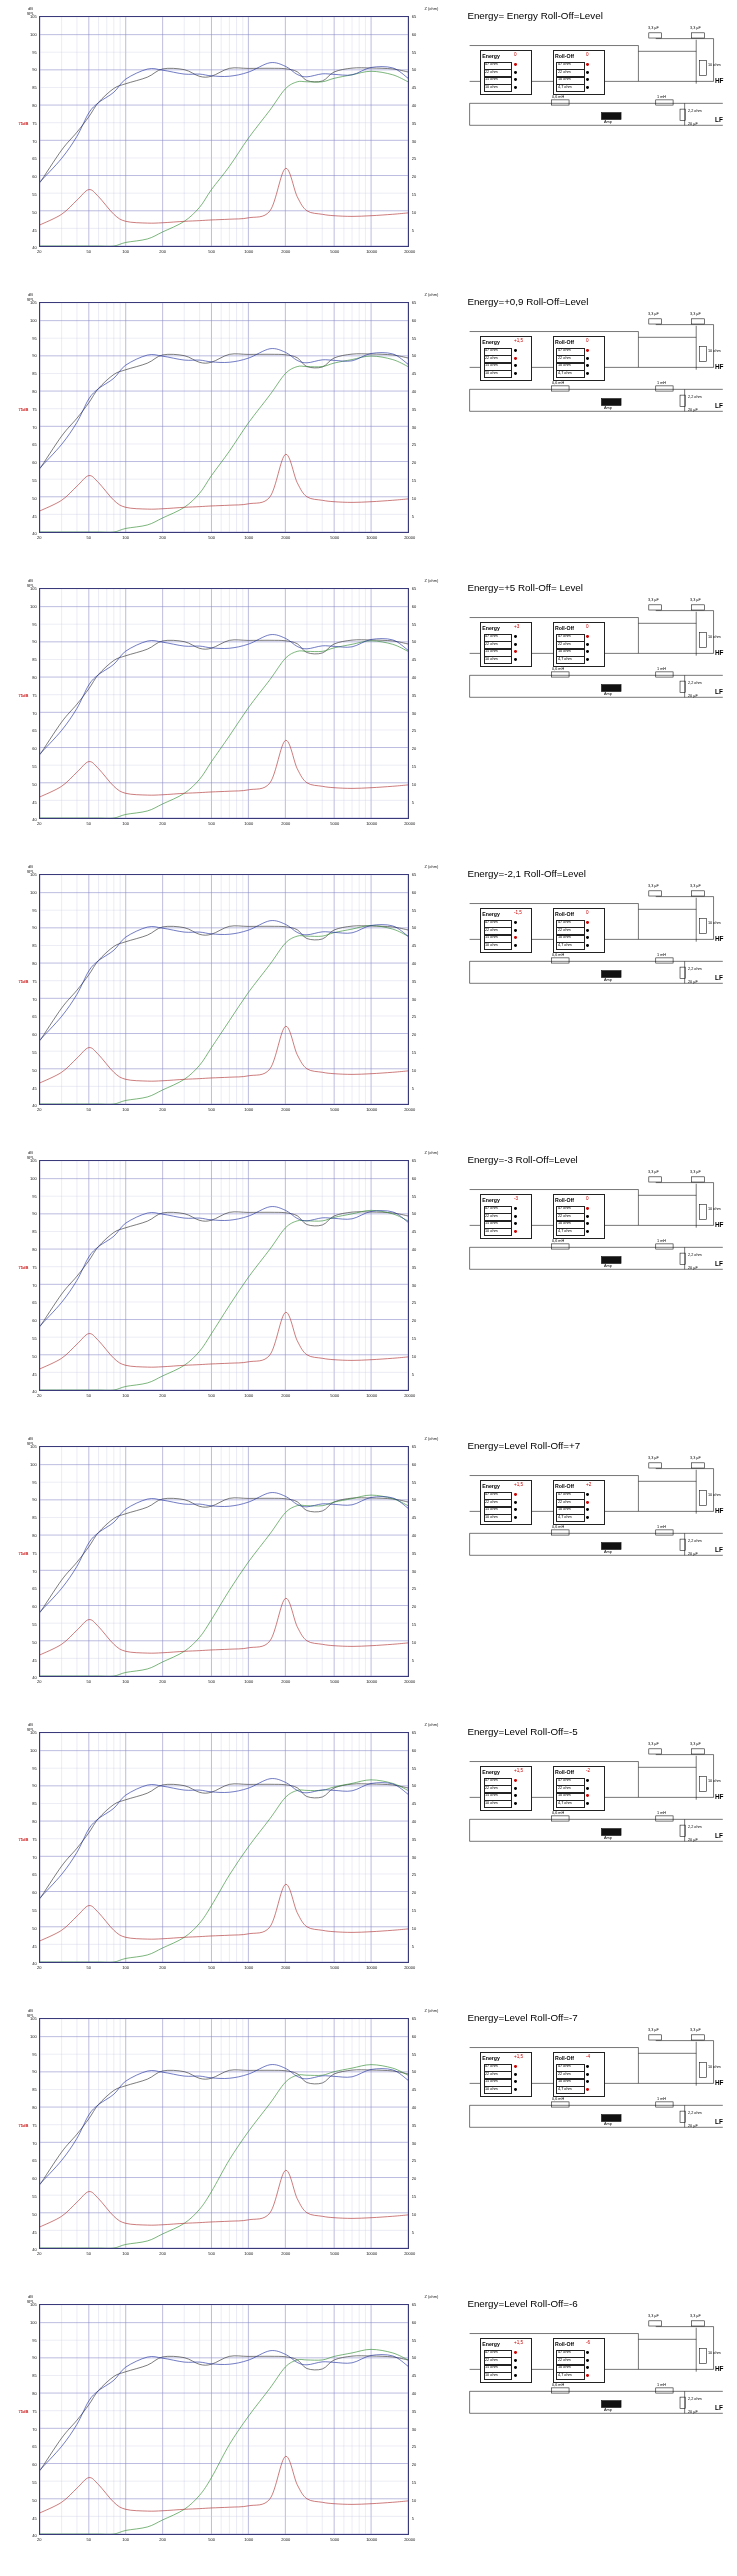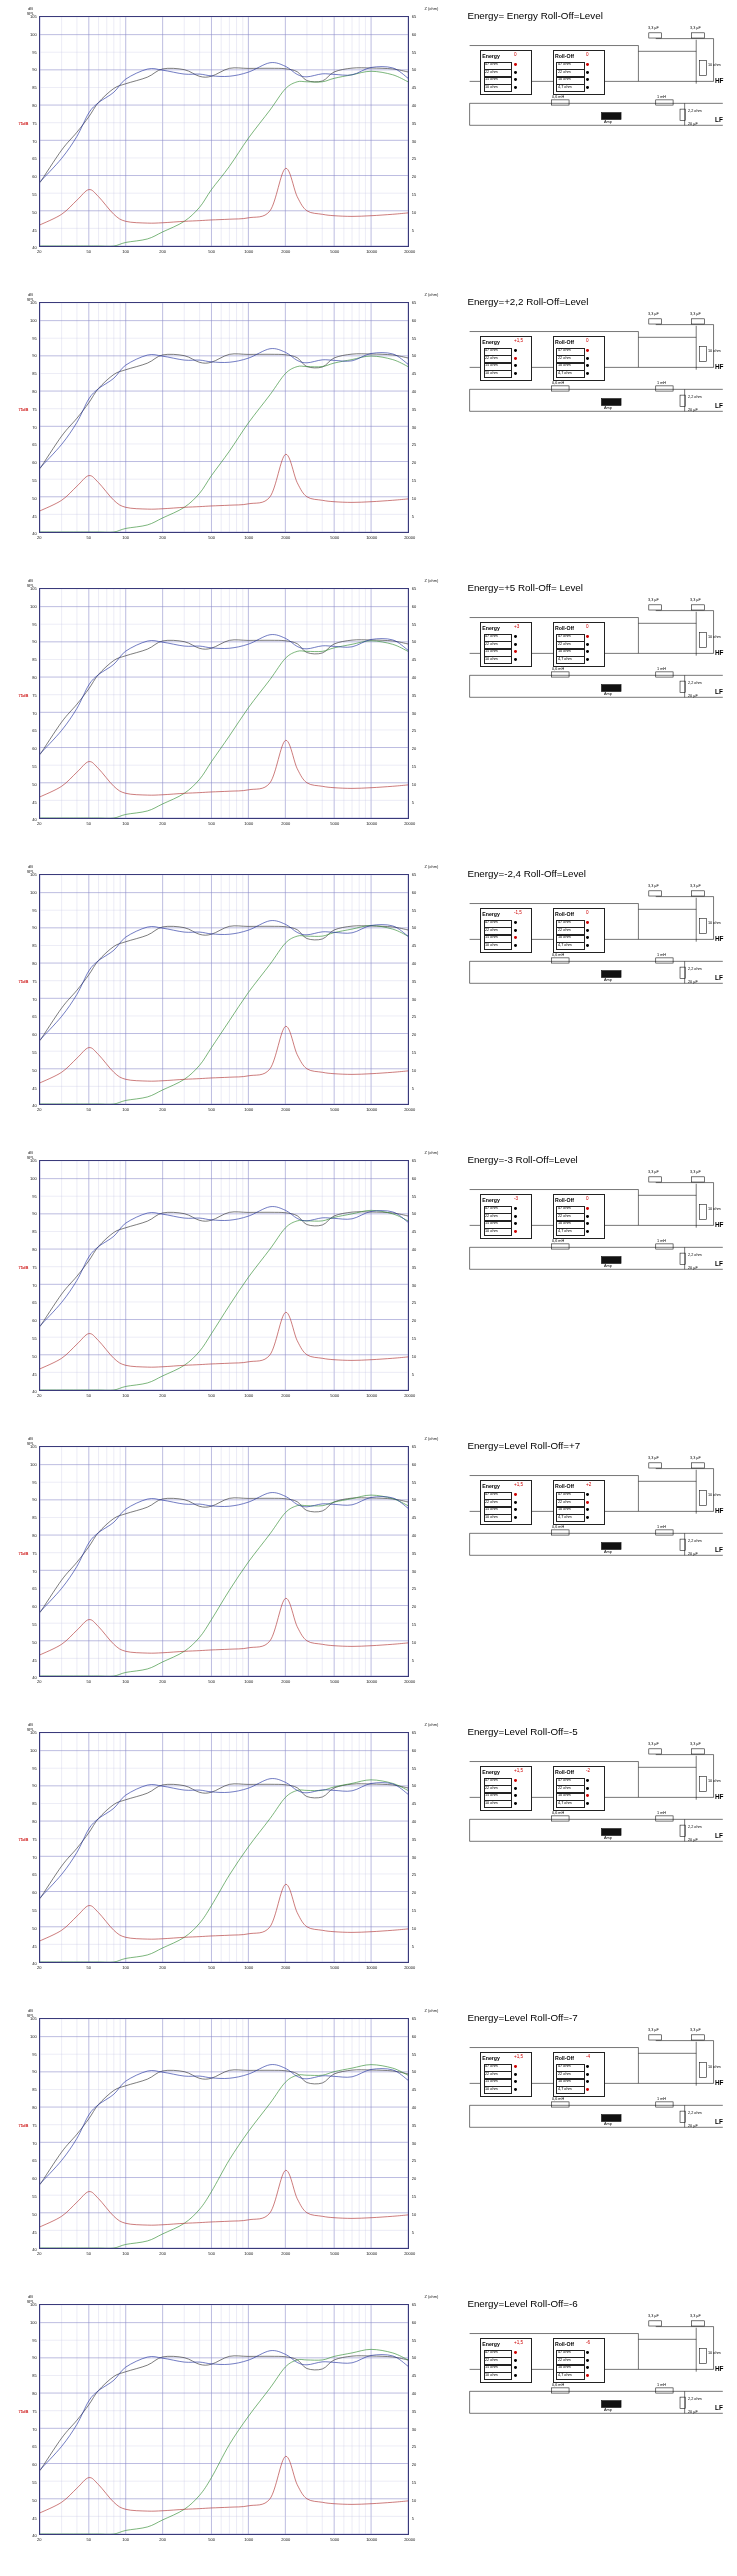--- a/index.html
+++ b/index.html
@@ -291,21 +291,21 @@
           <div class="xlab" style="left:199px;">500</div>
           <div class="xlab" style="left:236px;">1000</div>
           <div class="xlab" style="left:273px;">2000</div>
           <div class="xlab" style="left:322px;">5000</div>
           <div class="xlab" style="left:359px;">10000</div>
           <div class="xlab" style="left:397px;">20000</div>
           <div class="marker" style="left:5.8px;top:115px;">75dB</div>
         </div>
       </div>
       <div class="panel">
-        <div class="ptitle">Energy=+2,2  Roll-Off=Level</div>
+        <div class="ptitle">Energy=+0,9  Roll-Off=Level</div>
         <div class="sch">
           <svg width="263" height="116" style="pointer-events:none" viewBox="0 0 455 200">
     <g stroke="#111" stroke-width="1" fill="none">
       <line x1="8" y1="30" x2="300" y2="30"></line>
       <line x1="8" y1="92" x2="300" y2="92"></line>
       <line x1="300" y1="30" x2="300" y2="92"></line>
       <line x1="300" y1="40" x2="400" y2="40"></line>
       <line x1="400" y1="20" x2="400" y2="96"></line>
       <line x1="330" y1="18" x2="430" y2="18"></line>
       <line x1="430" y1="18" x2="430" y2="92"></line>
@@ -619,21 +619,21 @@
           <div class="xlab" style="left:199px;">500</div>
           <div class="xlab" style="left:236px;">1000</div>
           <div class="xlab" style="left:273px;">2000</div>
           <div class="xlab" style="left:322px;">5000</div>
           <div class="xlab" style="left:359px;">10000</div>
           <div class="xlab" style="left:397px;">20000</div>
           <div class="marker" style="left:5.8px;top:115px;">75dB</div>
         </div>
       </div>
       <div class="panel">
-        <div class="ptitle">Energy=-2,4  Roll-Off=Level</div>
+        <div class="ptitle">Energy=-2,1  Roll-Off=Level</div>
         <div class="sch">
           <svg width="263" height="116" style="pointer-events:none" viewBox="0 0 455 200">
     <g stroke="#111" stroke-width="1" fill="none">
       <line x1="8" y1="30" x2="300" y2="30"></line>
       <line x1="8" y1="92" x2="300" y2="92"></line>
       <line x1="300" y1="30" x2="300" y2="92"></line>
       <line x1="300" y1="40" x2="400" y2="40"></line>
       <line x1="400" y1="20" x2="400" y2="96"></line>
       <line x1="330" y1="18" x2="430" y2="18"></line>
       <line x1="430" y1="18" x2="430" y2="92"></line>

